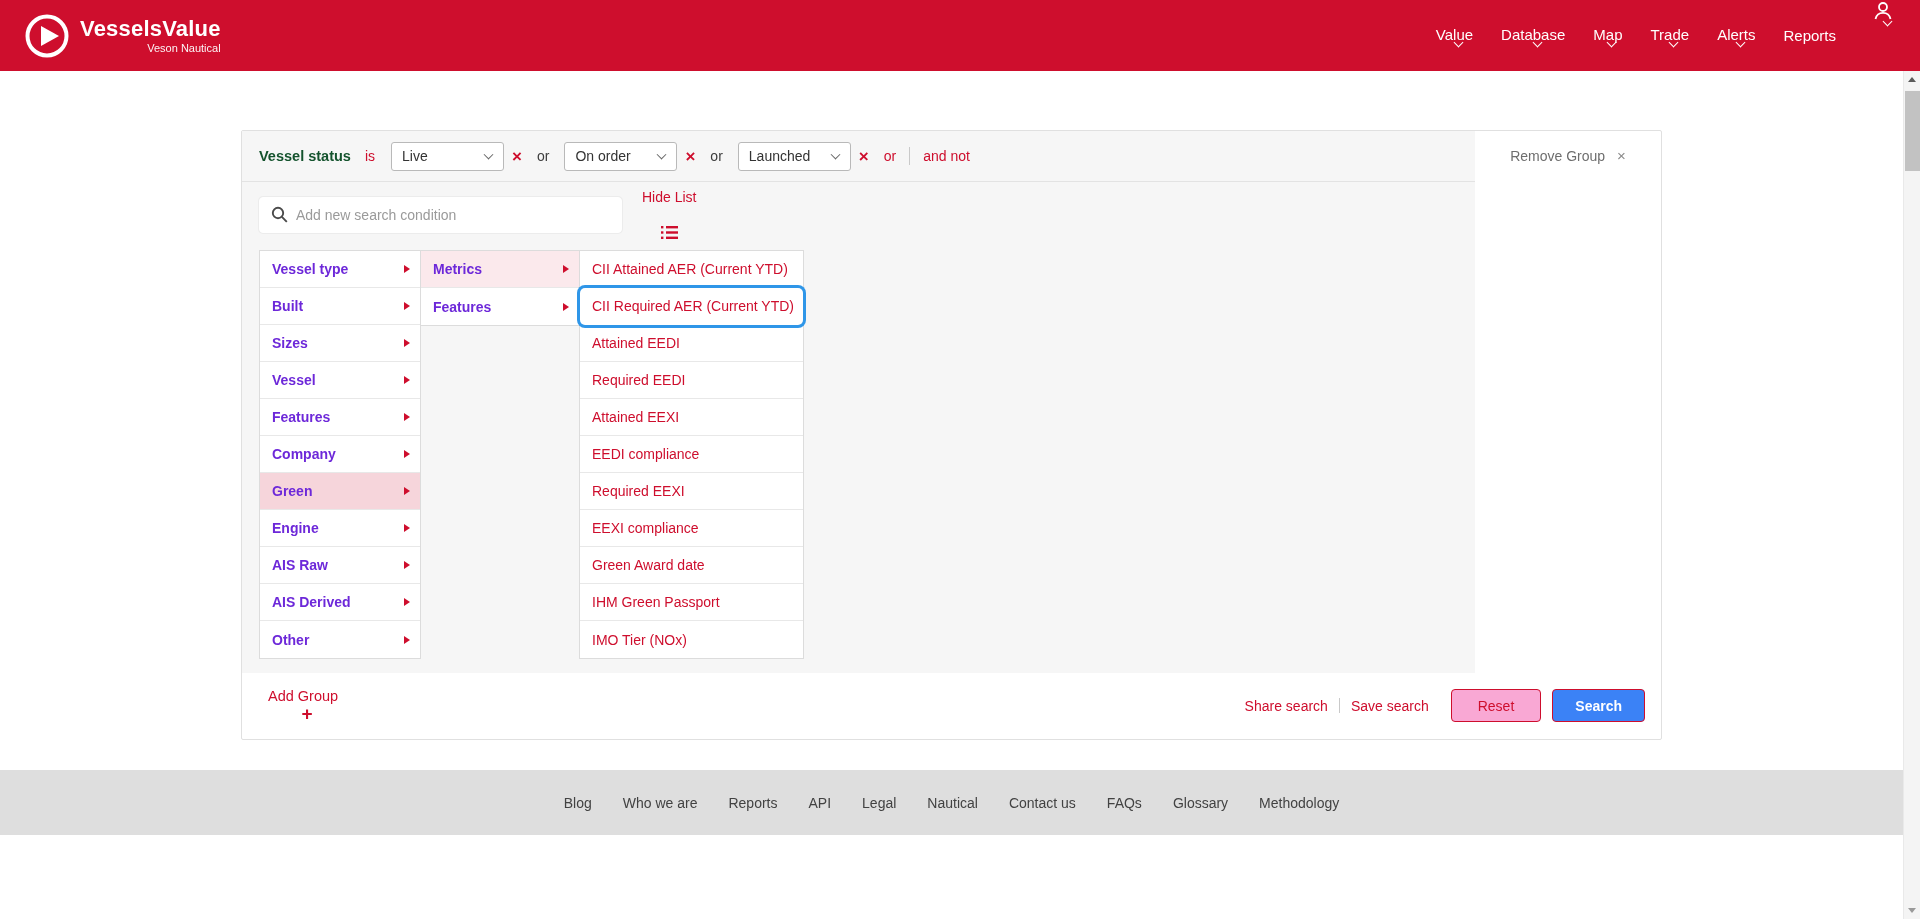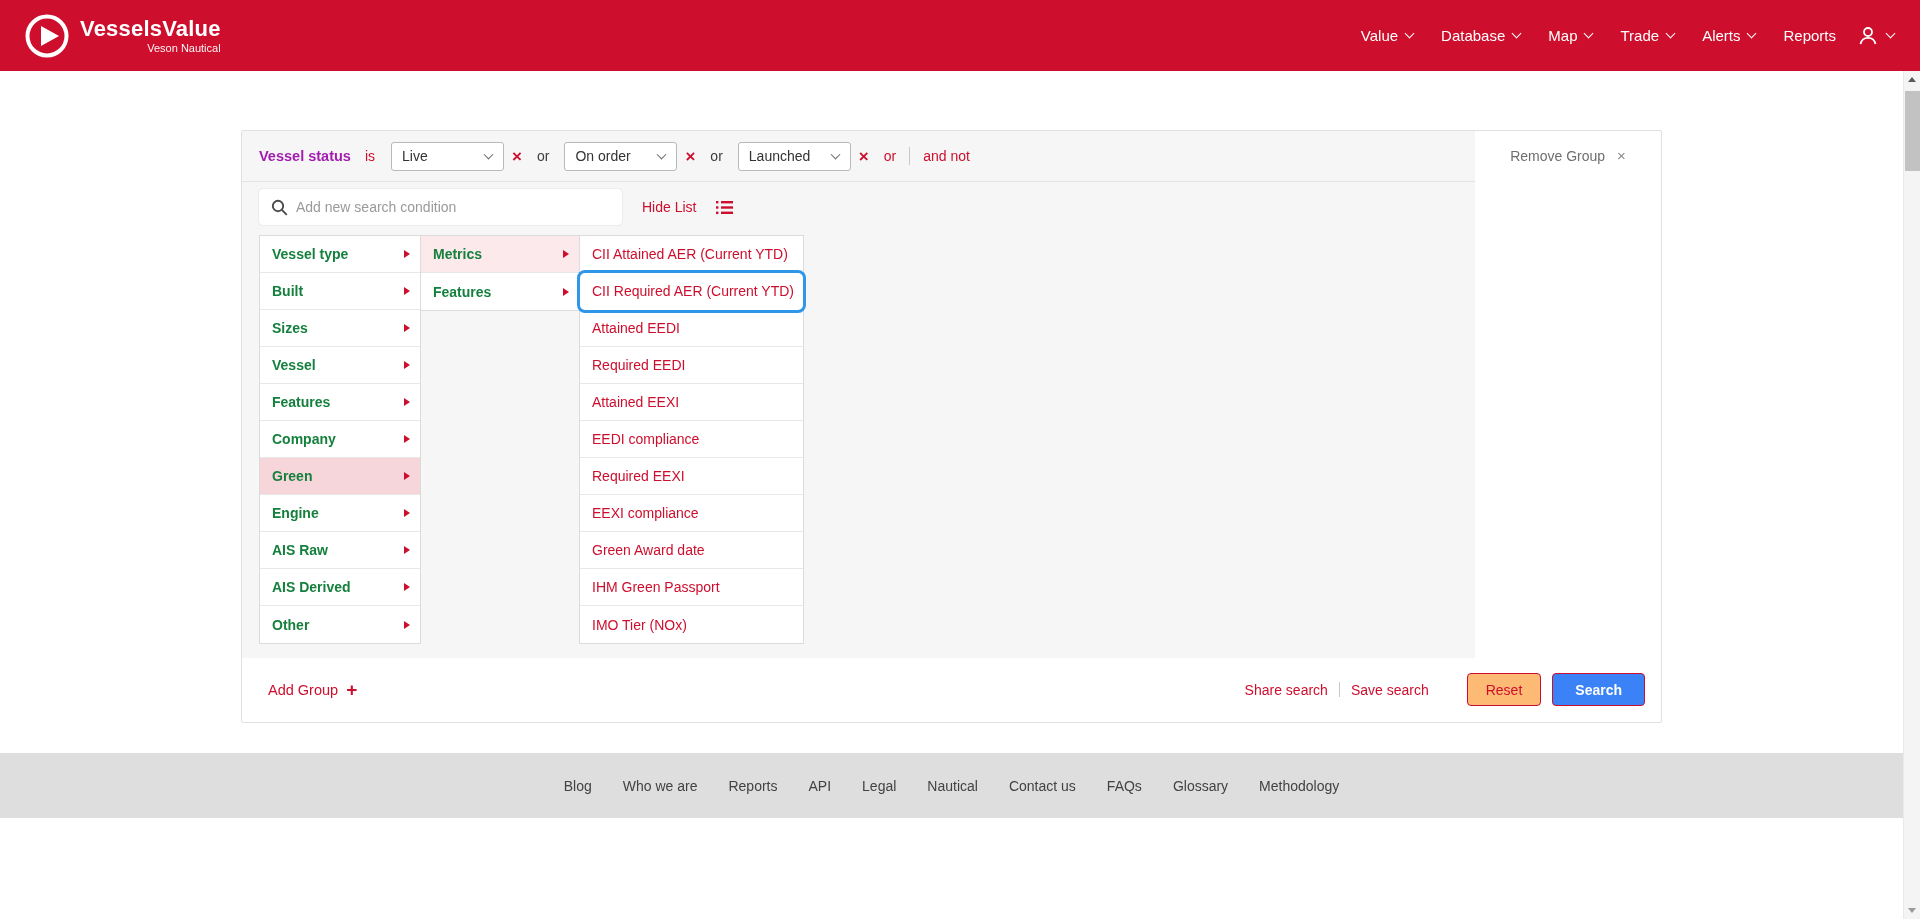--- a/index.html
+++ b/index.html
@@ -4,21 +4,21 @@
 <style>
   * { margin:0; padding:0; box-sizing:border-box; }
   html,body { width:1920px; height:919px; }
   body {
     font-family:"Liberation Sans", sans-serif;
     background:#ffffff;
     overflow:hidden;
     position:relative;
     color:#333;
   }
-  a { text-decoration:none; cursor:pointer; }
+  a { text-decoration:none; cursor:pointer;flex-direction:column; }
 
   
   .topbar {
     position:relative;
     height:71px;
     background:#CE0E2D;
     color:#fff;
     display:flex;
     align-items:center;
     z-index:5;
@@ -101,21 +101,21 @@
   .card-top { display:flex; }
   .group-panel { width:1233px; background:#f6f6f6; }
   .group-side { flex:1; padding-top:16px; text-align:center; }
   .remove-group { color:#6e6e6e; font-size:14px; white-space:nowrap; }
   .remove-group .x-glyph { margin-left:8px; color:#8a8a8a; font-size:15px; }
 
   .crit-row {
     height:51px; display:flex; align-items:center;
     padding:0 17px; border-bottom:1px solid #e3e3e3;
   }
-  .crit-field { font-size:14.5px; font-weight:bold; color:#a21caf; margin-right:14px; }
+  .crit-field { font-size:14.5px; font-weight:bold; color:#14532d; margin-right:14px; }
   .crit-op { font-size:14px; color:#CE0E2D; margin-right:16px; }
   .chips { display:flex; align-items:center; }
   .chip-wrap { display:inline-flex; align-items:center; }
   .chip { height:29px; min-width:113px; border-color:#b9b9b9; border-radius:3px; padding:0 28px 0 10px; }
   .x-btn {
     color:#CE0E2D; font-size:17px; font-weight:bold;
     margin-left:8px; line-height:1; cursor:pointer;
   }
   .or-sep { font-size:14px; color:#3c3c3c; margin:0 15px; }
   .chip-wrap:last-of-type .or-sep { display:none; }
@@ -145,21 +145,21 @@
   .menu-col { background:#fff; border:1px solid #dcdcdc; }
   .col-1 { width:162px; }
   .col-2 { width:160px; margin-left:-1px; }
   .col-3 { width:225px; margin-left:-1px; }
   .menu-item {
     height:37px; display:flex; align-items:center;
     padding:0 10px 0 12px; border-bottom:1px solid #e8e8e8;
     background:#fff; cursor:pointer; white-space:nowrap;
   }
   .menu-col > .menu-item:last-child { border-bottom:none; }
-  .col-1 .mi-label, .col-2 .mi-label { font-size:14px; font-weight:bold; color:#15803d; }
+  .col-1 .mi-label, .col-2 .mi-label { font-size:14px; font-weight:bold; color:#6d28d9; }
   .col-3 .mi-label { font-size:14px; color:#CE0E2D; }
   .tri {
     margin-left:auto; width:0; height:0;
     border-left:6px solid #CE0E2D;
     border-top:4.5px solid transparent;
     border-bottom:4.5px solid transparent;
   }
   .col-1 .menu-item.active { background:#f6d5db; }
   .col-2 .menu-item.active { background:#fbe9ec; }
   .col-3 .menu-item.highlighted {
@@ -173,22 +173,22 @@
   .add-group { color:#CE0E2D; font-size:14.5px; display:inline-flex; align-items:center; margin-left:10px; }
   .add-group .plus-glyph { font-size:19px; font-weight:bold; margin-left:8px; line-height:1; }
   .actions-right { margin-left:auto; display:flex; align-items:center; }
   .act-link { color:#CE0E2D; font-size:14px; }
   .actions-right .vdiv { height:15px; margin:0 11px; }
   .btn {
     height:33px; border-radius:4px; font-family:"Liberation Sans", sans-serif;
     font-size:14px; cursor:pointer;
   }
   .btn-reset {
-    margin-left:38px; padding:0 18px;
-    background:#fdba74; color:#CE0E2D; border:1px solid #CE0E2D;
+    margin-left:22px; padding:0 26px;
+    background:#f9a8d4; color:#CE0E2D; border:1px solid #CE0E2D;
   }
   .btn-search {
     margin-left:11px; padding:0 22px;
     background:#3b82f6; color:#fff; border:1px solid #CE0E2D; font-weight:bold;
   }
 
   
   .footer {
     margin-top:30px; width:1903px; height:65px;
     background:#dedede;

